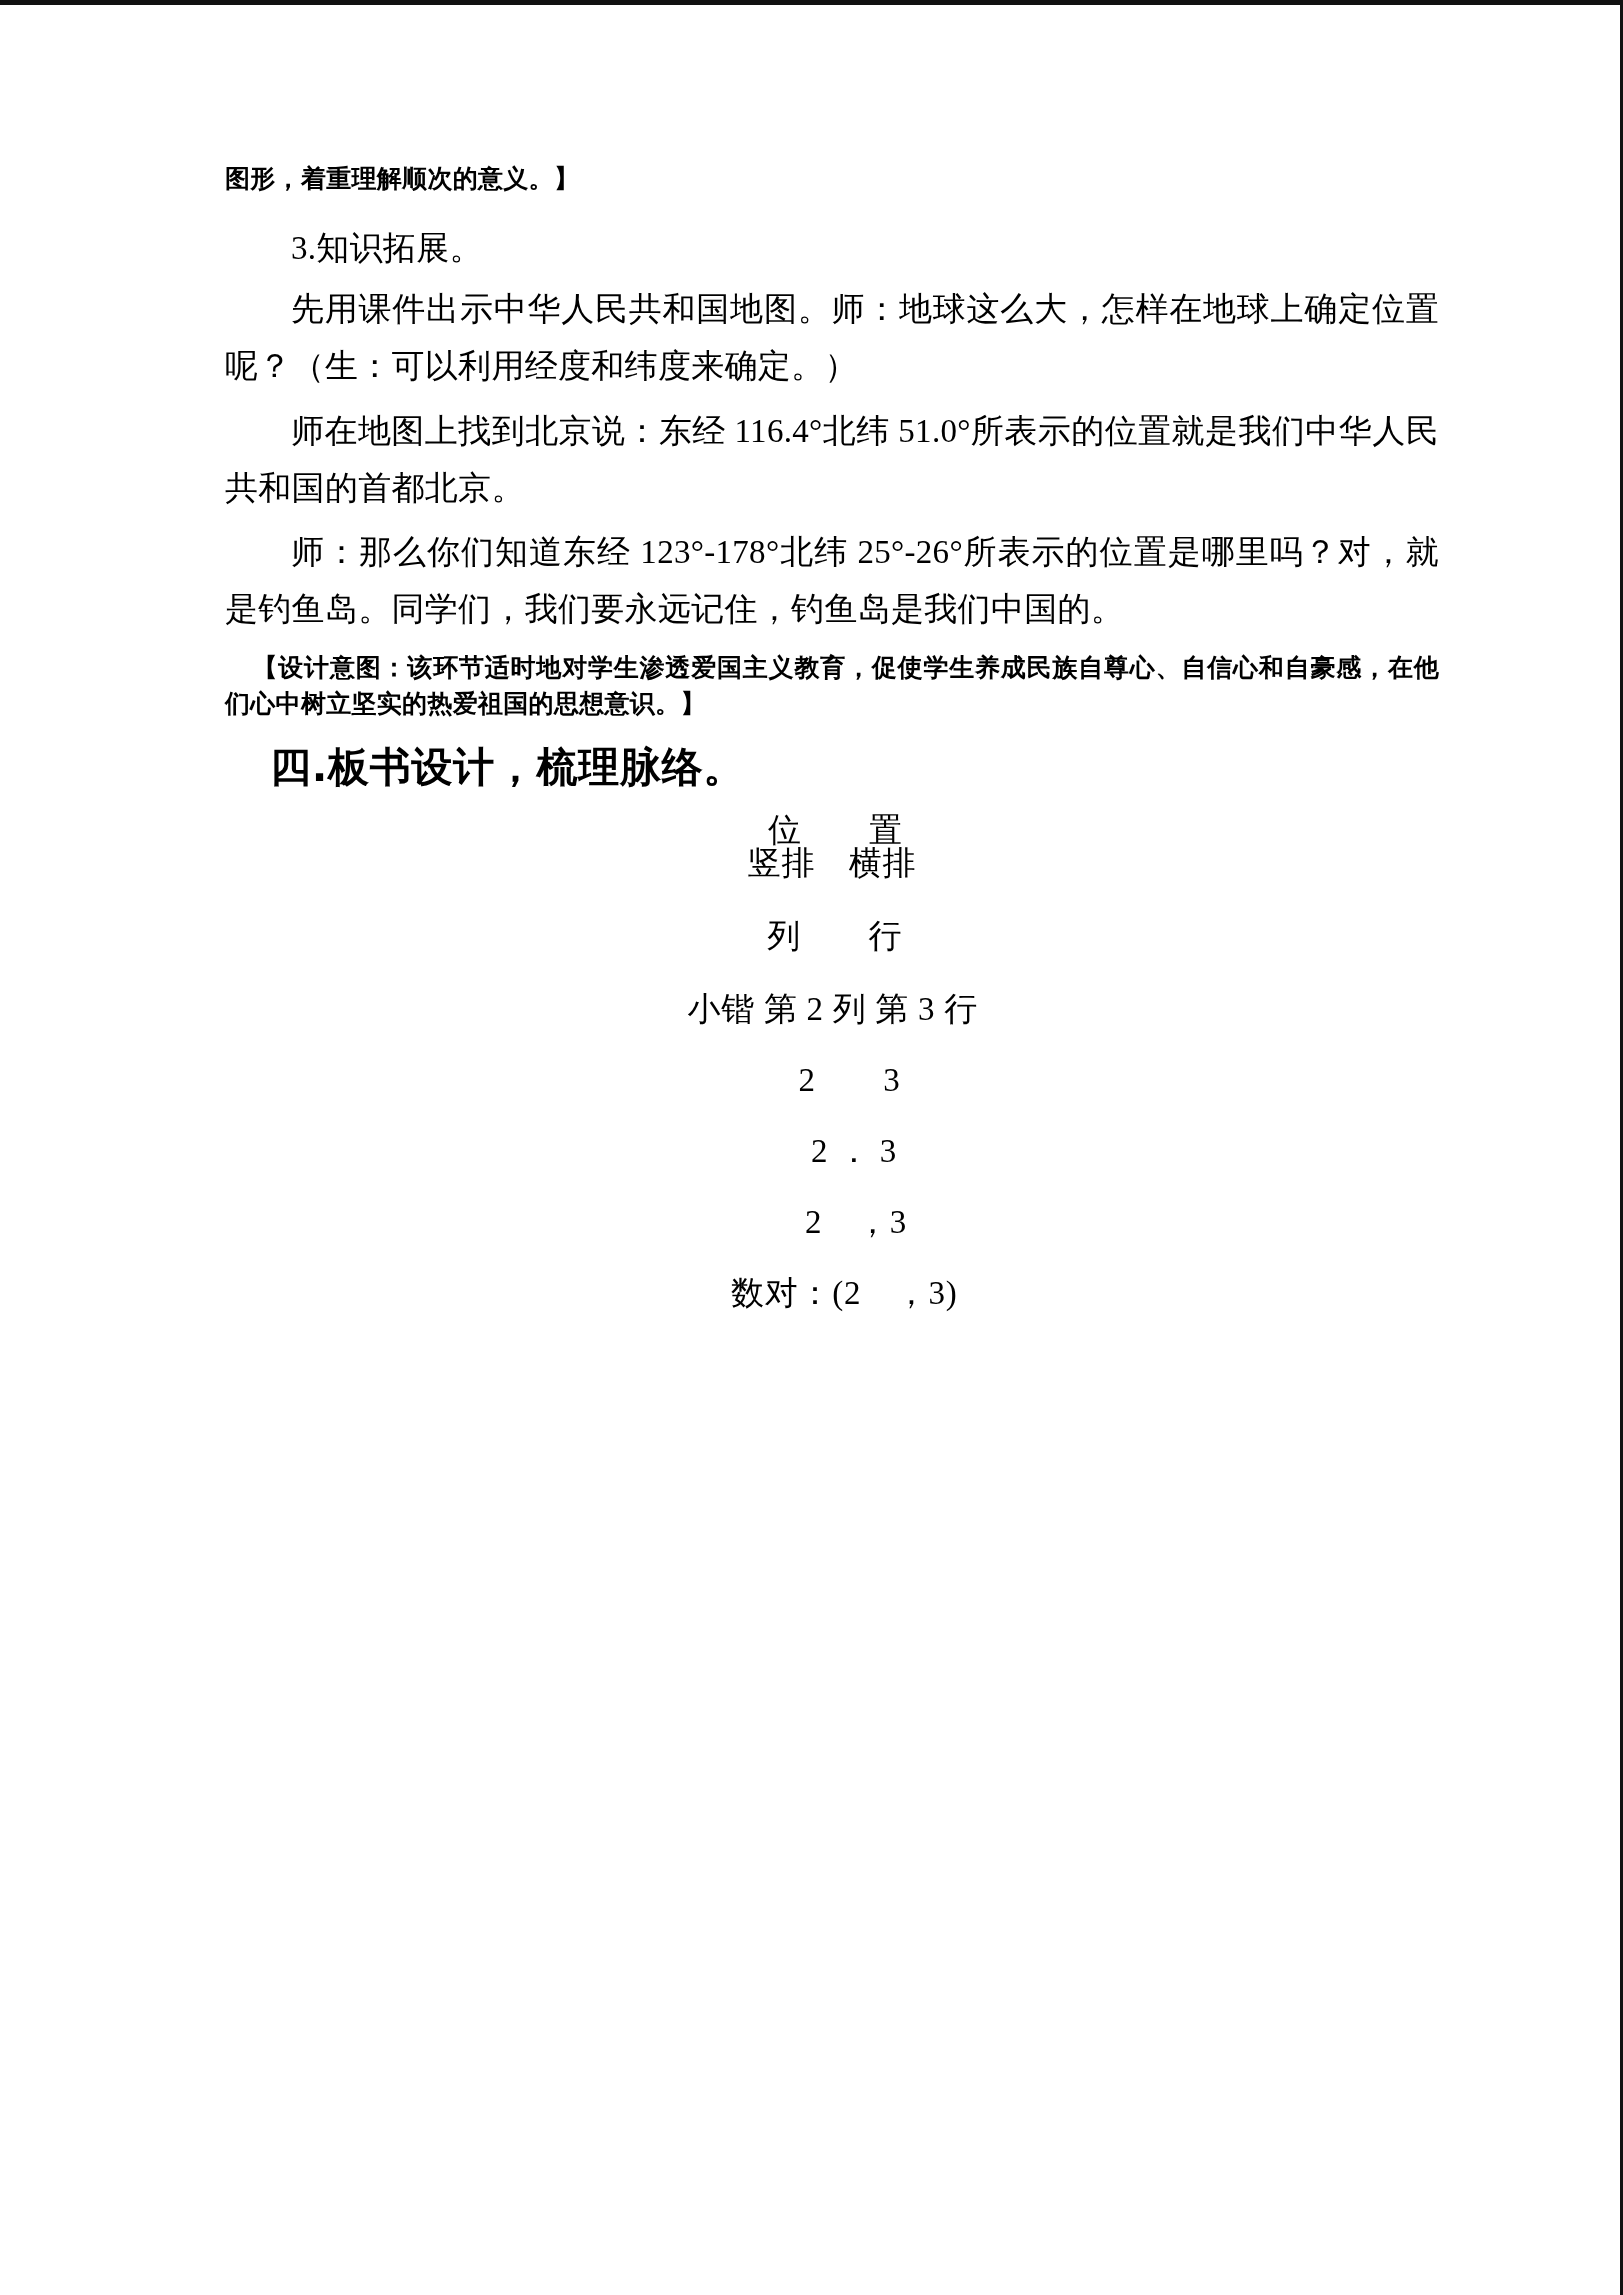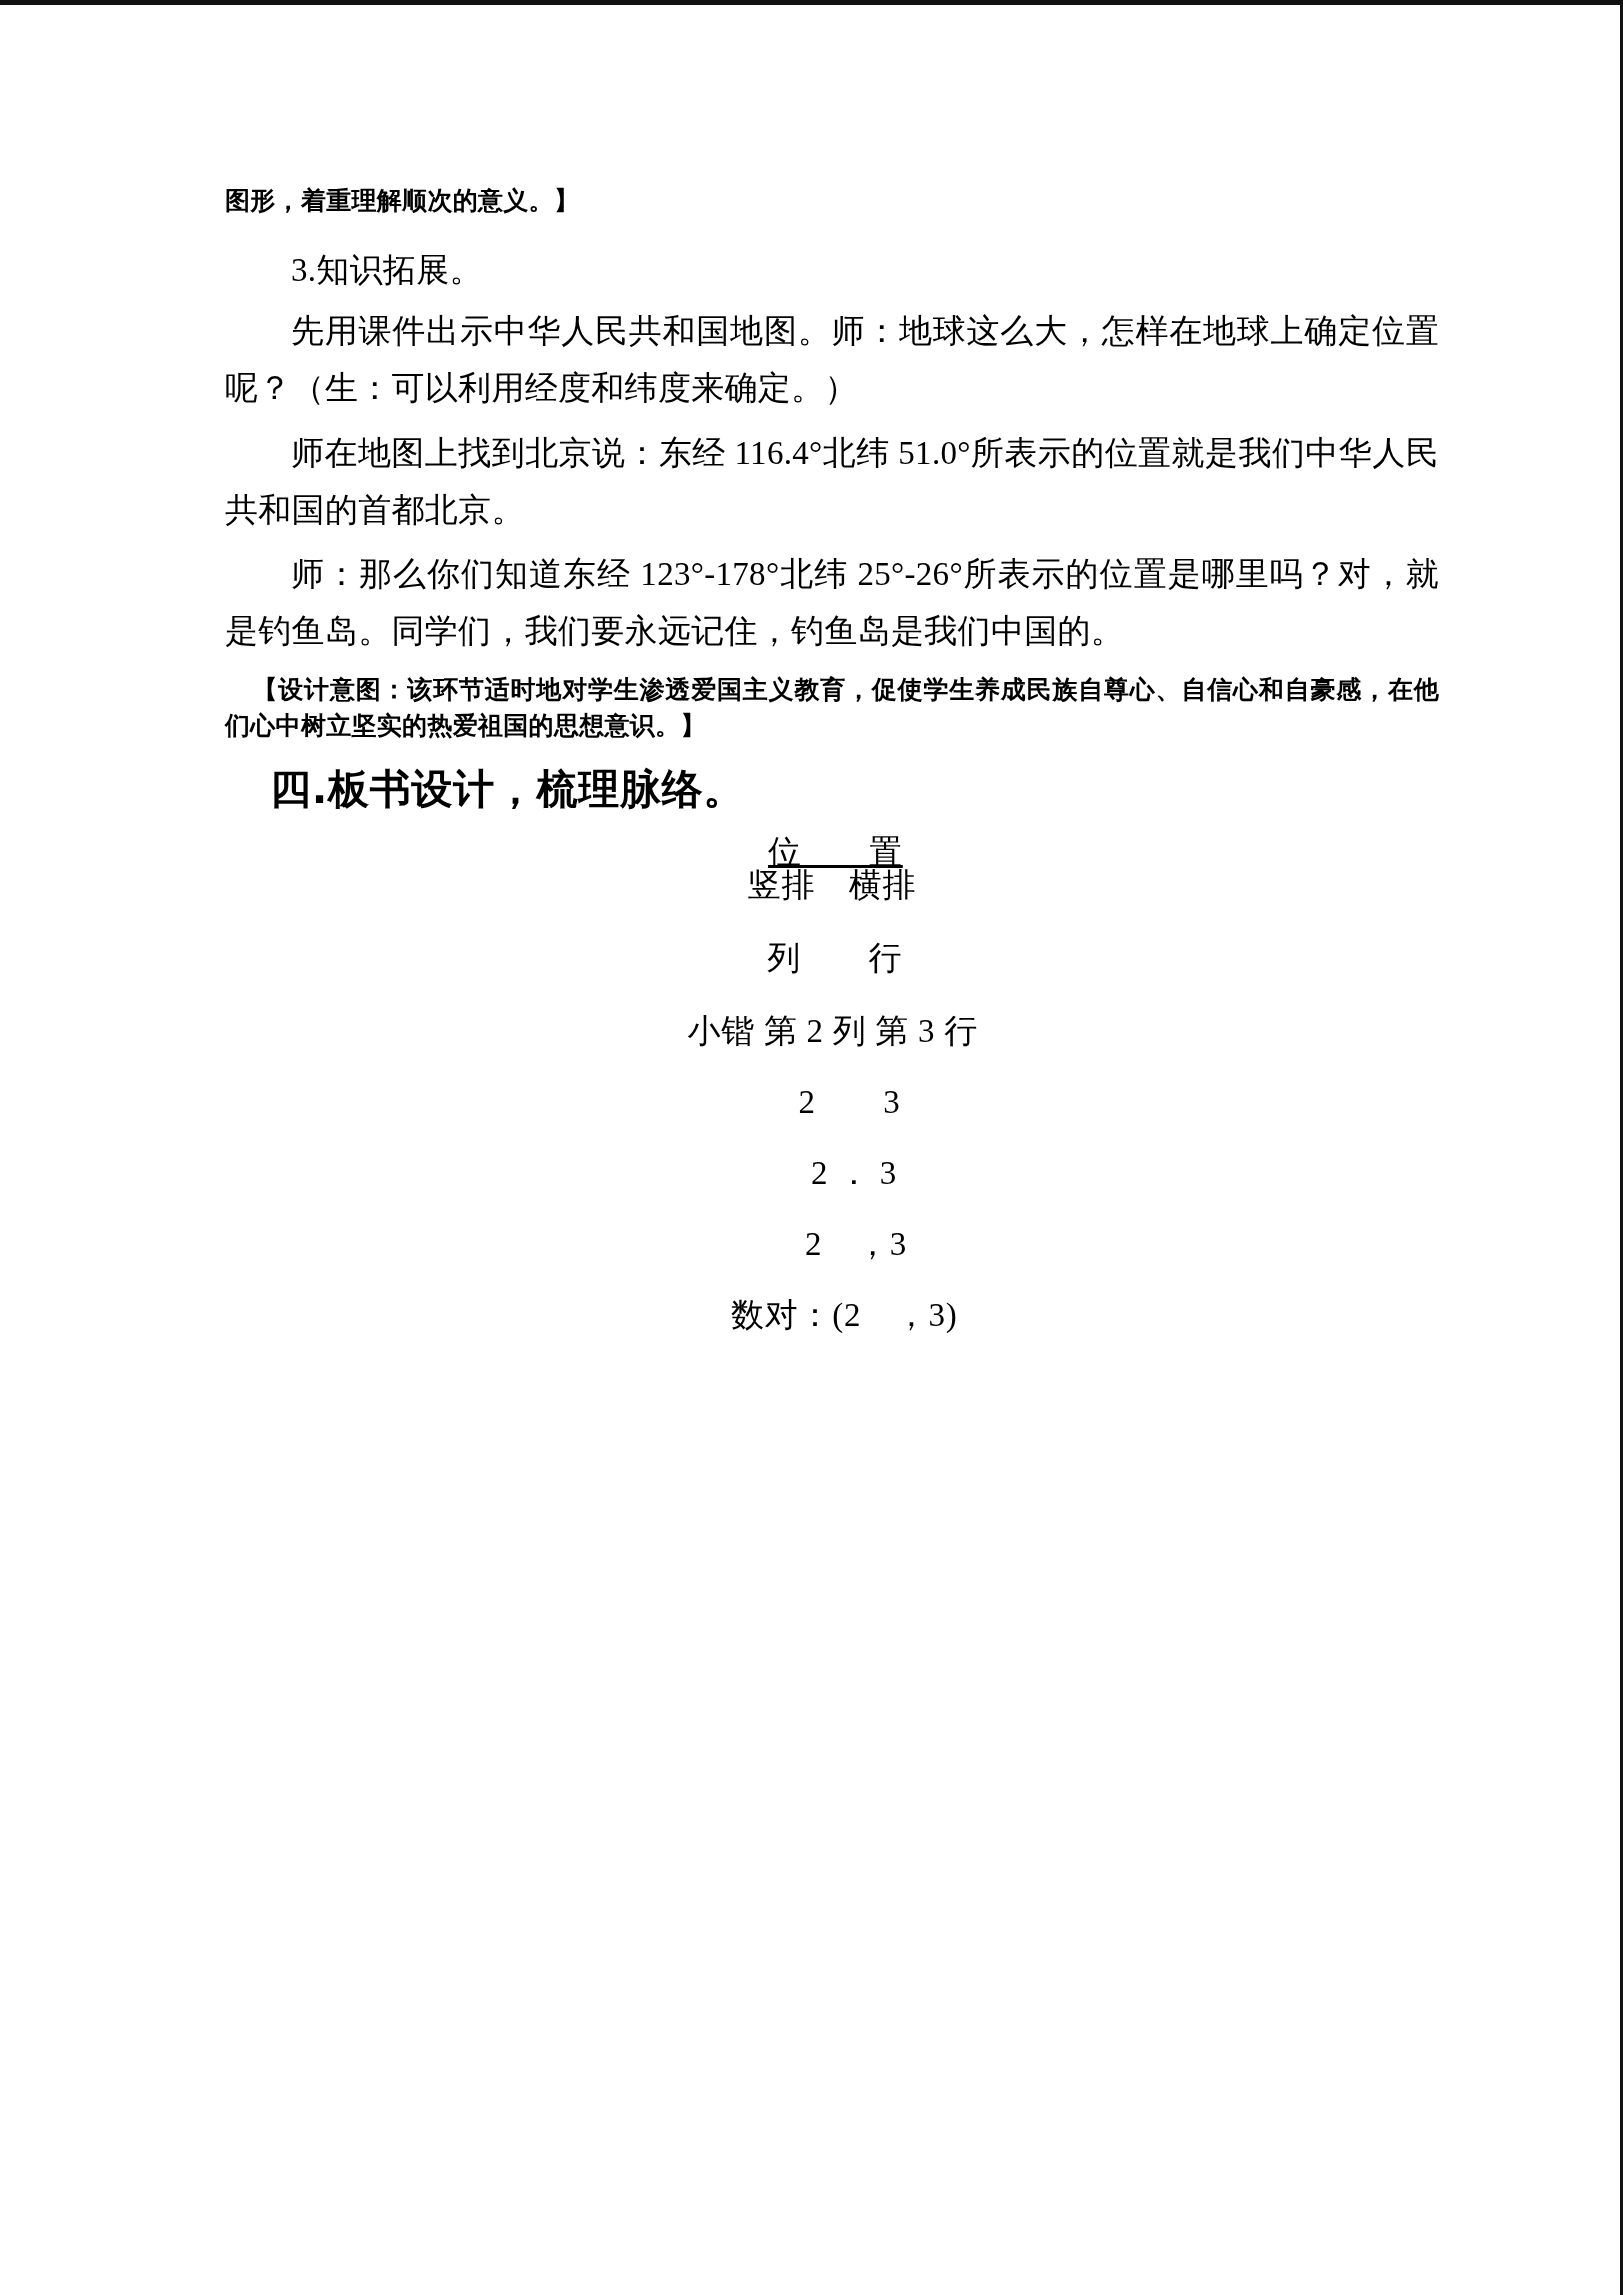--- a/index.html
+++ b/index.html
@@ -39,21 +39,21 @@
     top: 0;
     width: 2.7px;
     height: 2295px;
     background: #111111;
   }
 
   
   .content {
     position: absolute;
     left: 225px;
-    top: 184px;
+    top: 162px;
     width: 1214px;
   }
 
   
   .note-tail {
     font-family: "DejaVu Sans", "Liberation Sans", sans-serif;
     font-weight: 700;
     font-size: 25px;
     line-height: 1.35;
     letter-spacing: 0.3px;
@@ -105,21 +105,21 @@
   .board-line {
     font-size: 33px;
     line-height: 1.0;
     letter-spacing: 0.7px;
     text-align: center;
     white-space: pre;
   }
   .board-line.gap-lg { }
   .board-line.gap-md { margin-top: 40px; }
   .board-line.gap-sm { margin-top: 38px; }
-  .board-line.first  { margin-top: 8px; text-decoration: underline; }
+  .board-line.first  { margin-top: 8px; }
 
   
   .nudge-a  { padding-left: 6.8px; }
   .nudge-b  { padding-left: 0px; }
   .nudge-c  { padding-left: 5.5px; }
   .nudge-d  { padding-left: 1.4px; }
   .nudge-e  { padding-left: 35px; }
   .nudge-f  { padding-left: 44px; }
   .nudge-g  { padding-left: 48px; }
   .nudge-h  { padding-left: 24.5px; }

